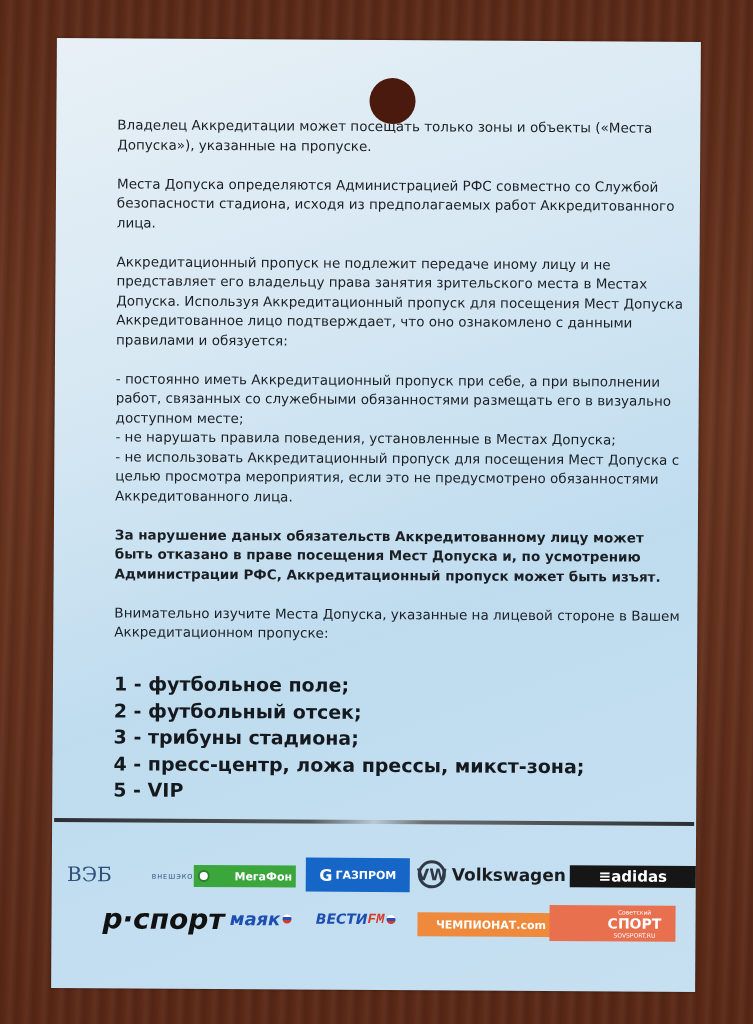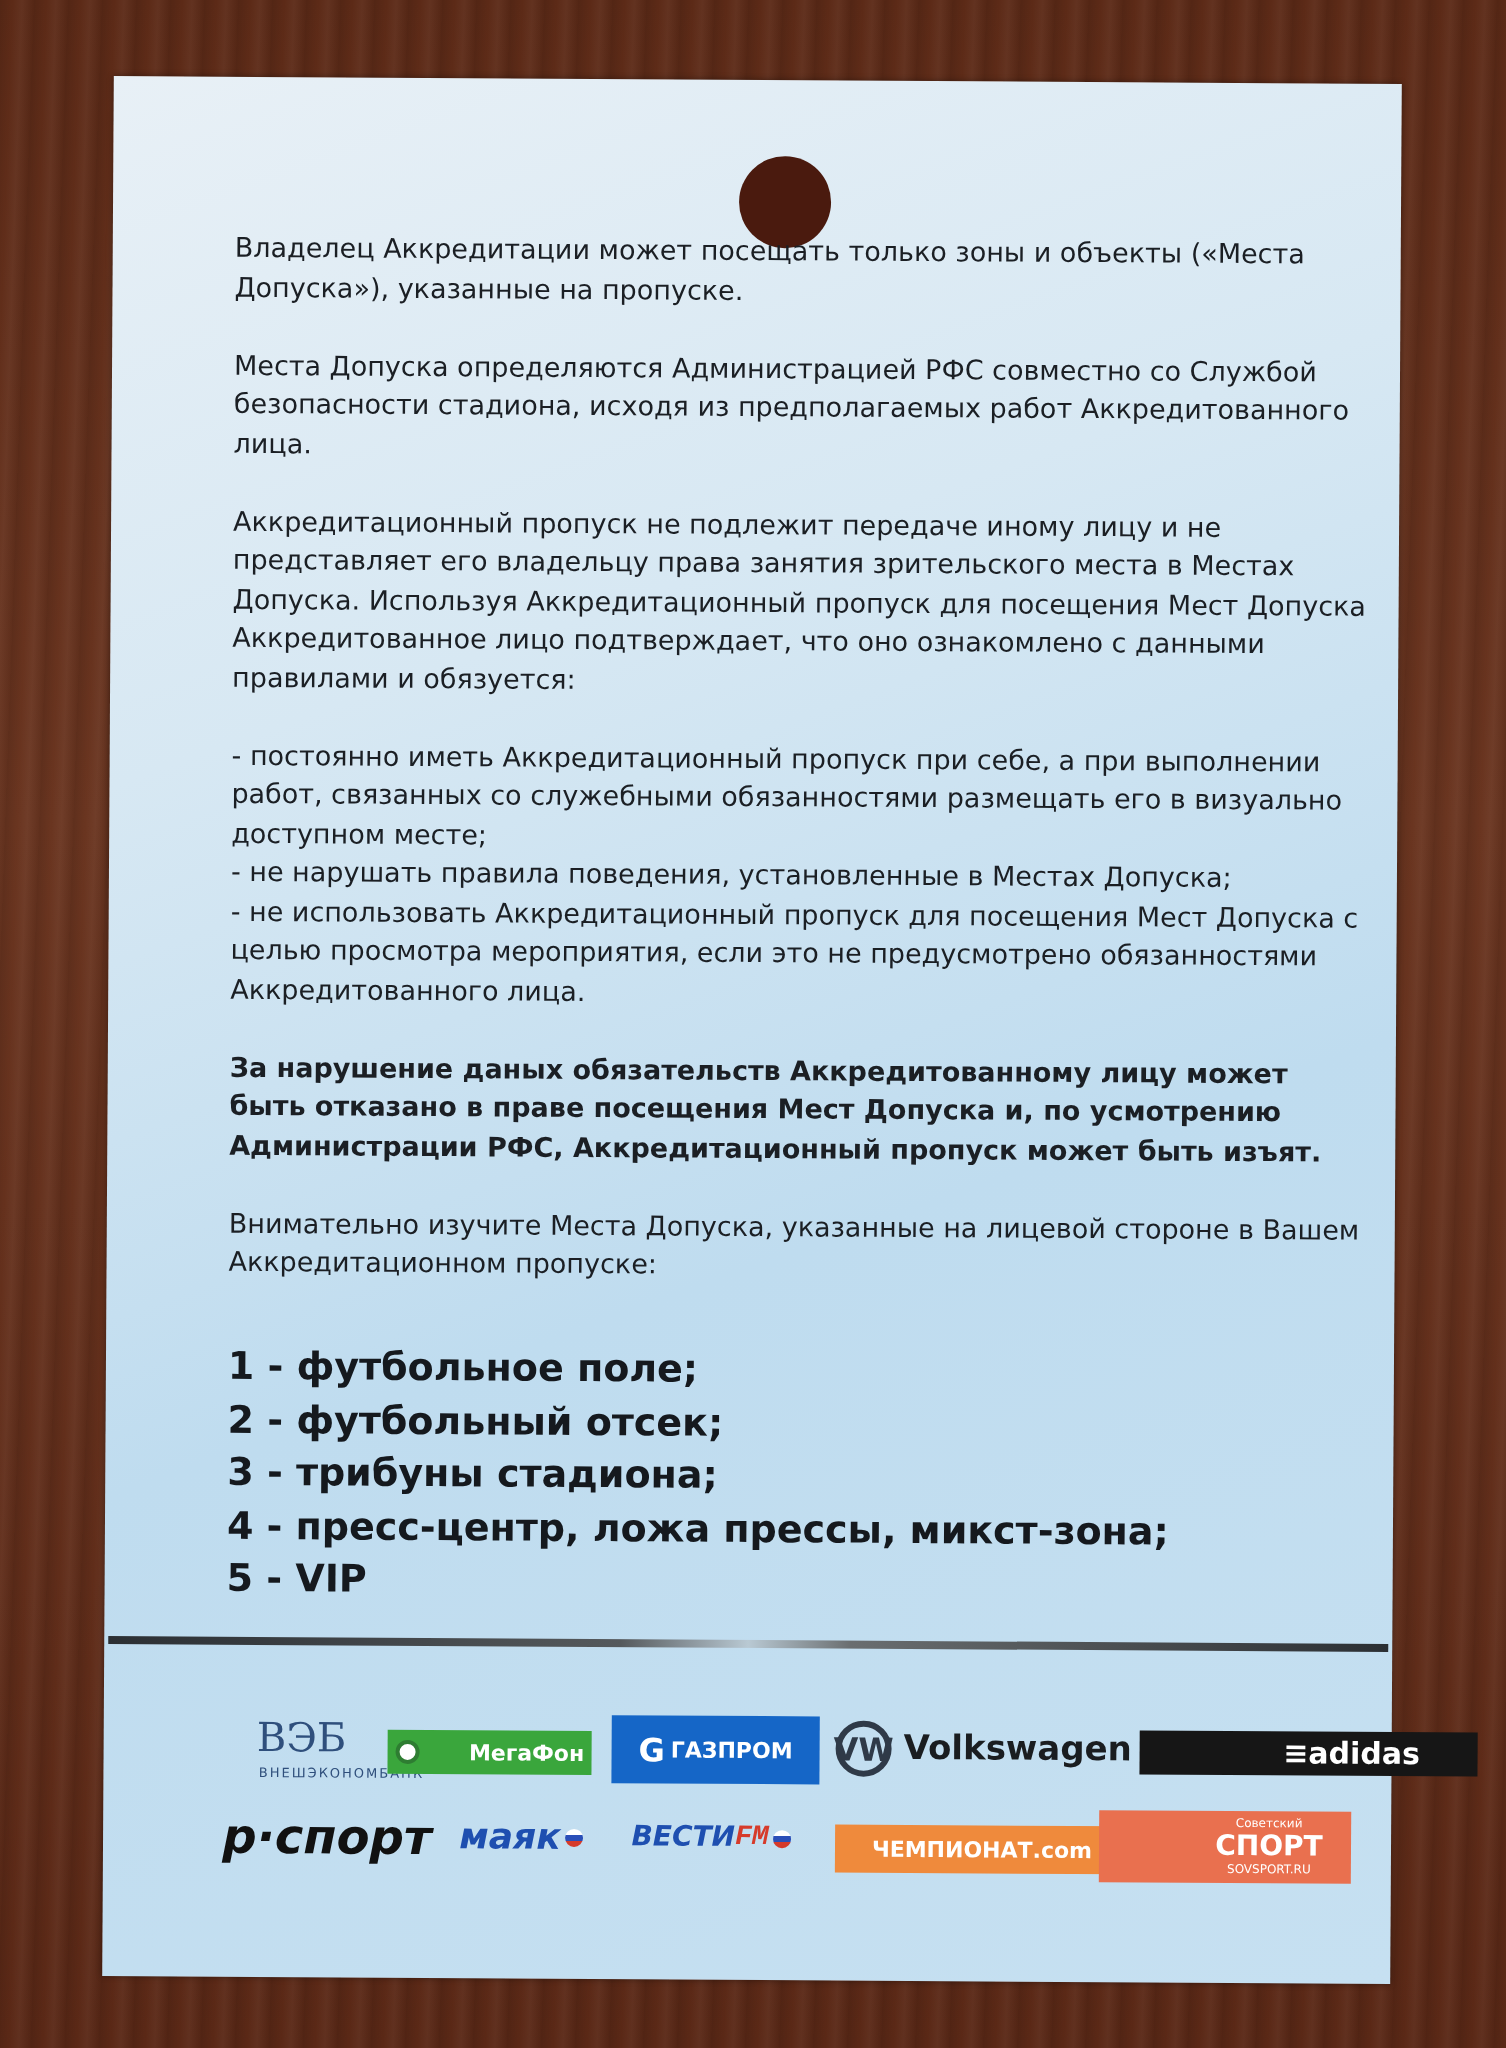--- a/index.html
+++ b/index.html
@@ -32,30 +32,30 @@
     position: absolute; left: 61px; top: 632px;
     color: #15191e; font-weight: bold; font-size: 19px; line-height: 26.5px;
   }
   .zones div { white-space: nowrap; }
   .divider {
     position: absolute; left: 2px; top: 780px; width: 640px; height: 4px;
     background: linear-gradient(90deg, #2b2f33 0%, #55595c 40%, #b9c9d3 50%, #6a6e70 58%, #2b2f33 100%);
   }
   .logos { position: absolute; left: 0; top: 800px; width: 644px; height: 140px; }
   .logo { position: absolute; display: flex; align-items: center; justify-content: center; }
-  .veb { left: 58px; top: 16px; width: 82px; height: 40px; flex-direction: column; color: #2f4f7c; }
+  .veb { left: 58px; top: 16px; width: 82px; height: 40px; flex-direction: row; color: #2f4f7c; }
   .veb .mark { font-size: 20px; line-height: 20px; font-family: "DejaVu Serif", serif; }
   .veb .name { font-size: 6.5px; letter-spacing: 1px; margin-top: 4px; margin-left: 40px; }
   .megafon { left: 142px; top: 26px; width: 102px; height: 22px; background: #3aa63c; color: #fff; font-size: 11px; font-weight: bold; gap: 21px; }
   .megafon .dot { width: 12px; height: 12px; border-radius: 50%; background: #fff; margin-right: 4px; border: 2px solid #2e7d32; box-sizing: border-box; }
   .gazprom { left: 254px; top: 18px; width: 104px; height: 34px; background: #1566c7; color: #fff; font-size: 11px; font-weight: bold; }
   .vw { left: 366px; top: 18px; width: 150px; height: 32px; color: #1a1d20; font-size: 17px; font-weight: bold; justify-content: flex-start; }
   .vw .badge { width: 28px; height: 28px; border-radius: 50%; border: 3px solid #2f3a48; box-sizing: border-box; font-size: 16px; display:flex; align-items:center; justify-content:center; margin-right: 6px; color:#2f3a48; }
-  .adidas { left: 518px; top: 24px; width: 126px; height: 22px; background: #161616; color: #fff; font-size: 15px; font-weight: bold; padding-left: 43px; }
-  .rsport { left: 67px; top: 66px; width: 90px; height: 28px; color: #111; font-size: 24px; font-weight: bold; font-style: italic; text-align: right; }
+  .adidas { left: 518px; top: 24px; width: 126px; height: 22px; background: #161616; color: #fff; font-size: 15px; font-weight: bold; }
+  .rsport { left: 67px; top: 66px; width: 90px; height: 28px; color: #111; font-size: 28px; font-weight: bold; font-style: italic; text-align: right; }
   .mayak { left: 166px; top: 64px; width: 86px; height: 30px; color: #1e4fb0; font-size: 18px; font-weight: bold; font-style: italic; }
   .vesti { left: 258px; top: 64px; width: 92px; height: 30px; color: #1e4fb0; font-size: 14px; font-weight: bold; font-style: italic; }
   .vesti .fm { color: #d63b2b; font-family: Liberation Mono, monospace; }
   .chempionat { left: 366px; top: 72px; width: 147px; height: 24px; background: #ef8a3c; color: #fff; font-size: 11px; font-weight: bold; }
   .sovsport { left: 498px; top: 64px; width: 82px; height: 36px; background: #e9704f; color: #fff; font-size: 14px; font-weight: bold; flex-direction: column; padding-left: 44px; }
   .sovsport .sub { font-size: 6px; font-weight: normal; }
   .flag { display:inline-block; width: 9px; height: 9px; border-radius: 50%; background: linear-gradient(180deg,#fff 0 33%,#2a4fb8 33% 66%,#d53a2b 66%); margin-left: 2px; vertical-align: top; }
 </style>
 </head>
 <body>

